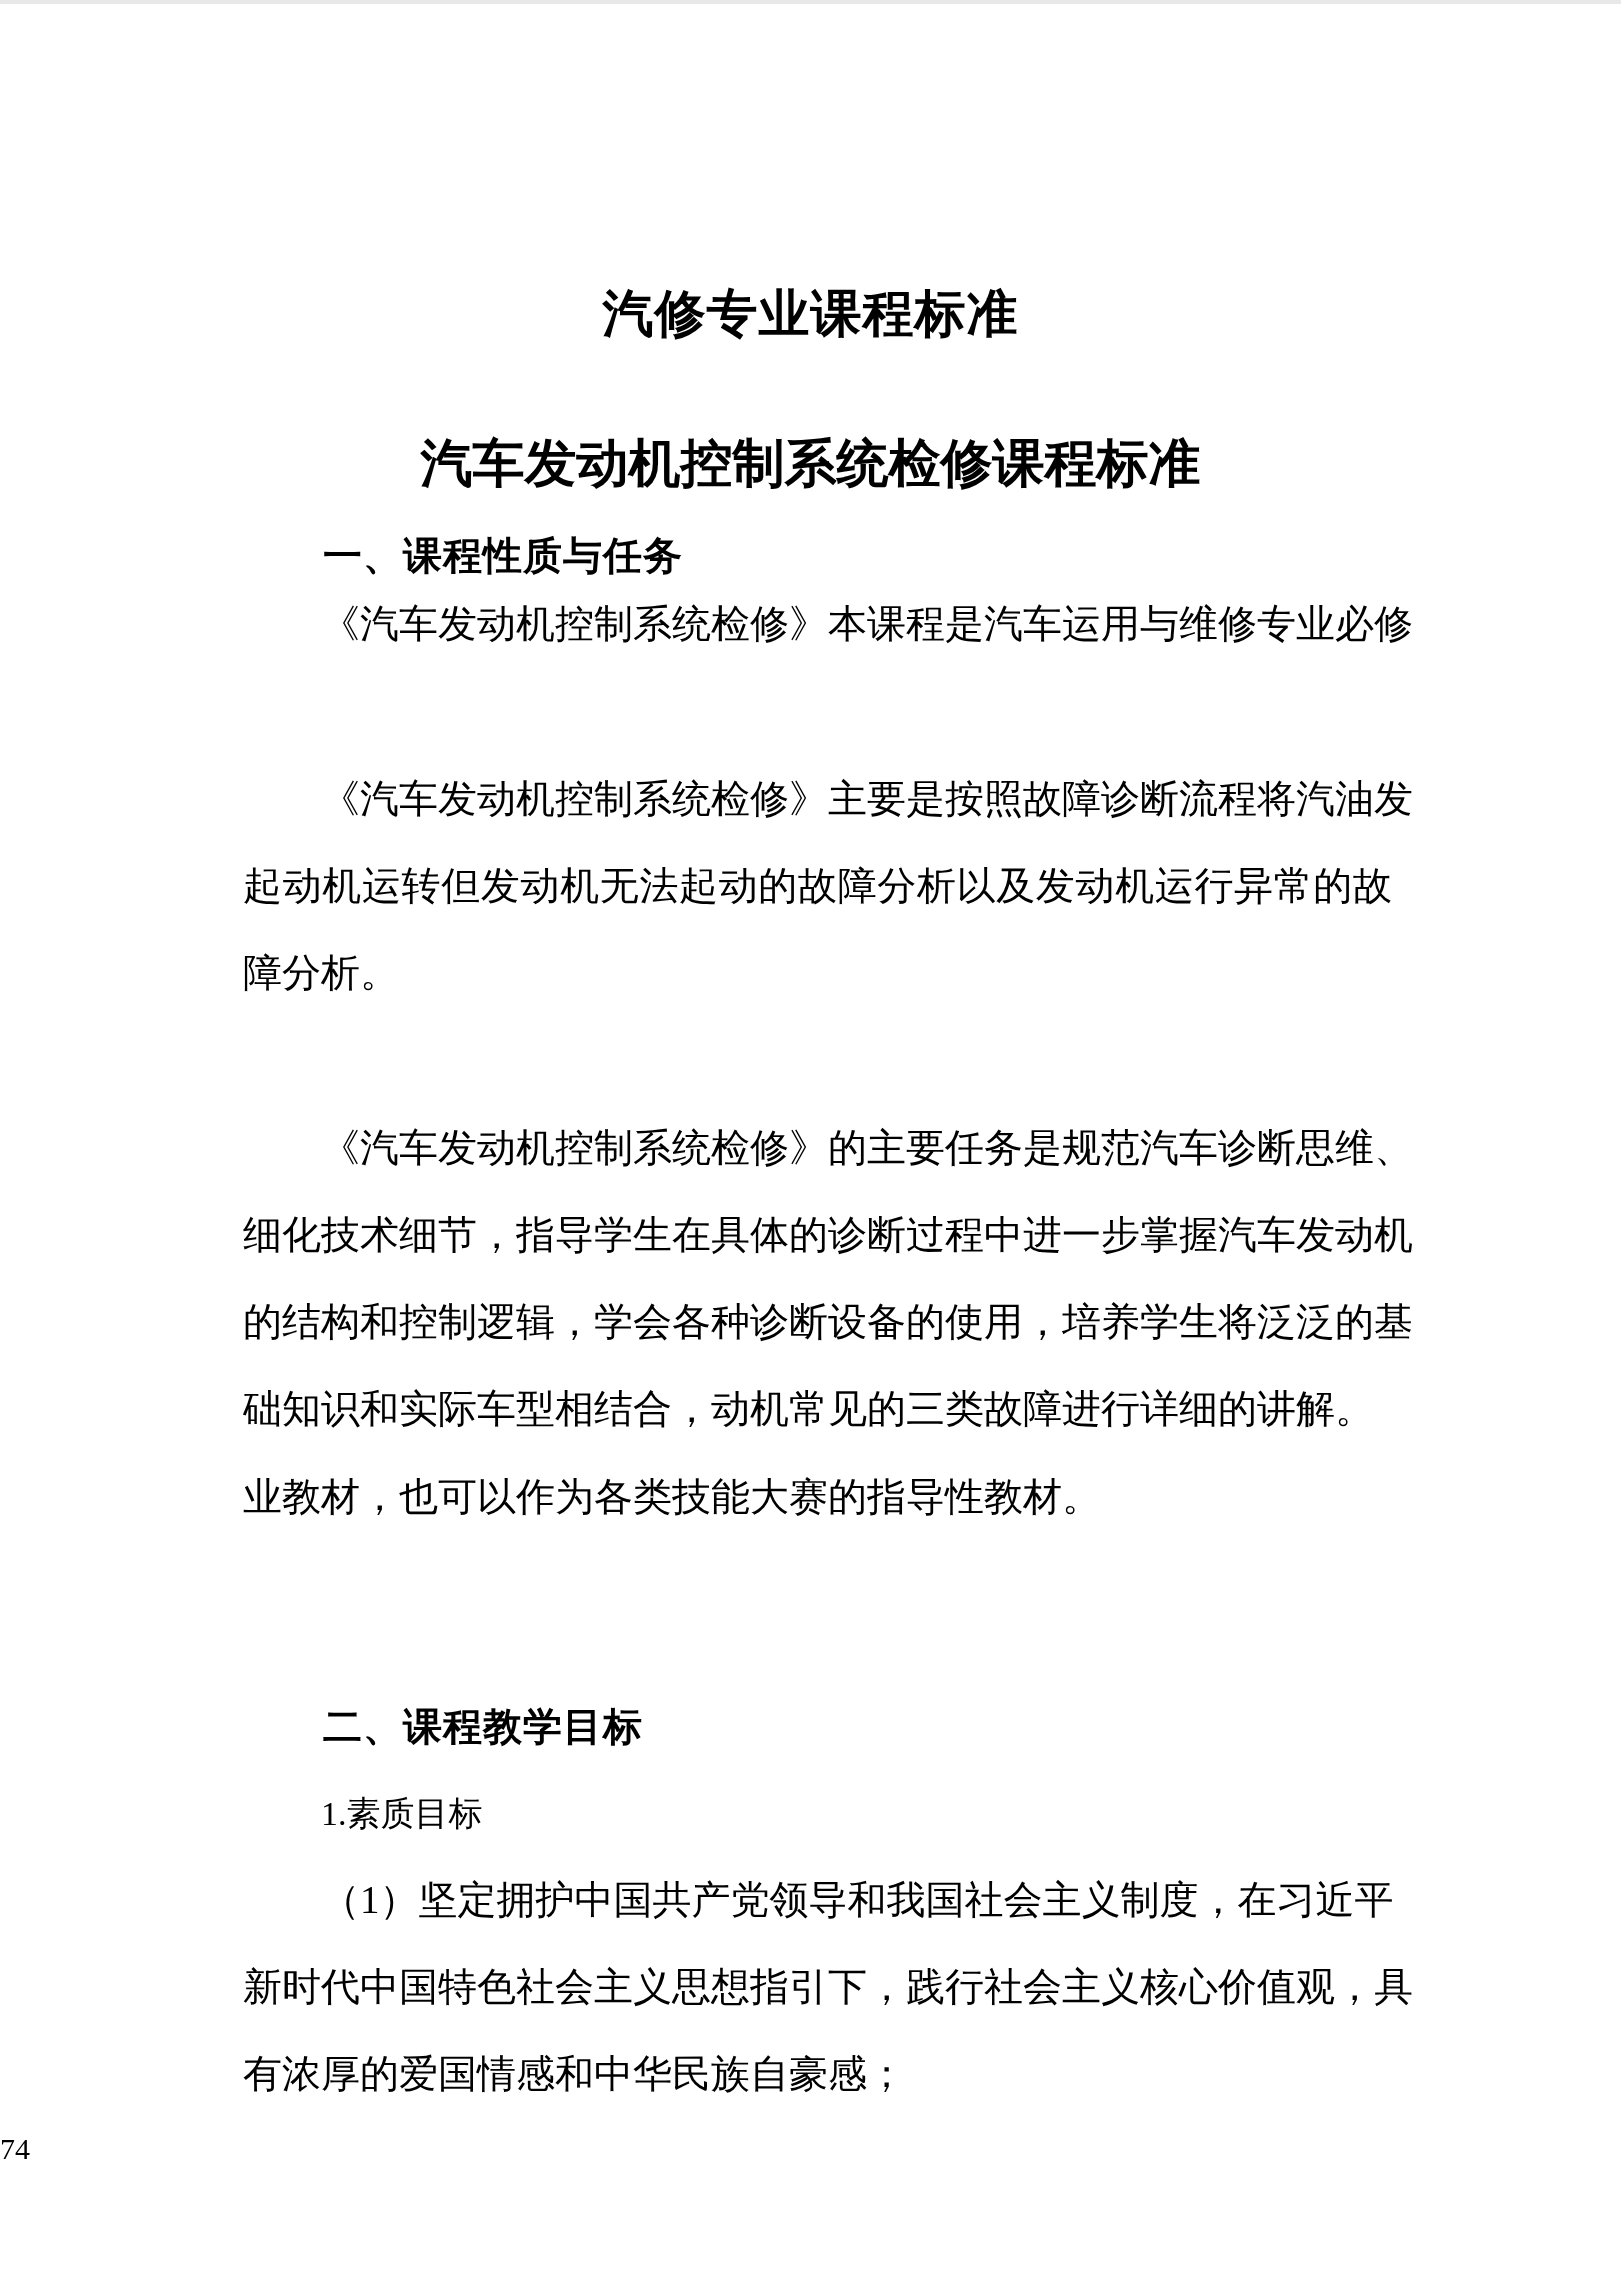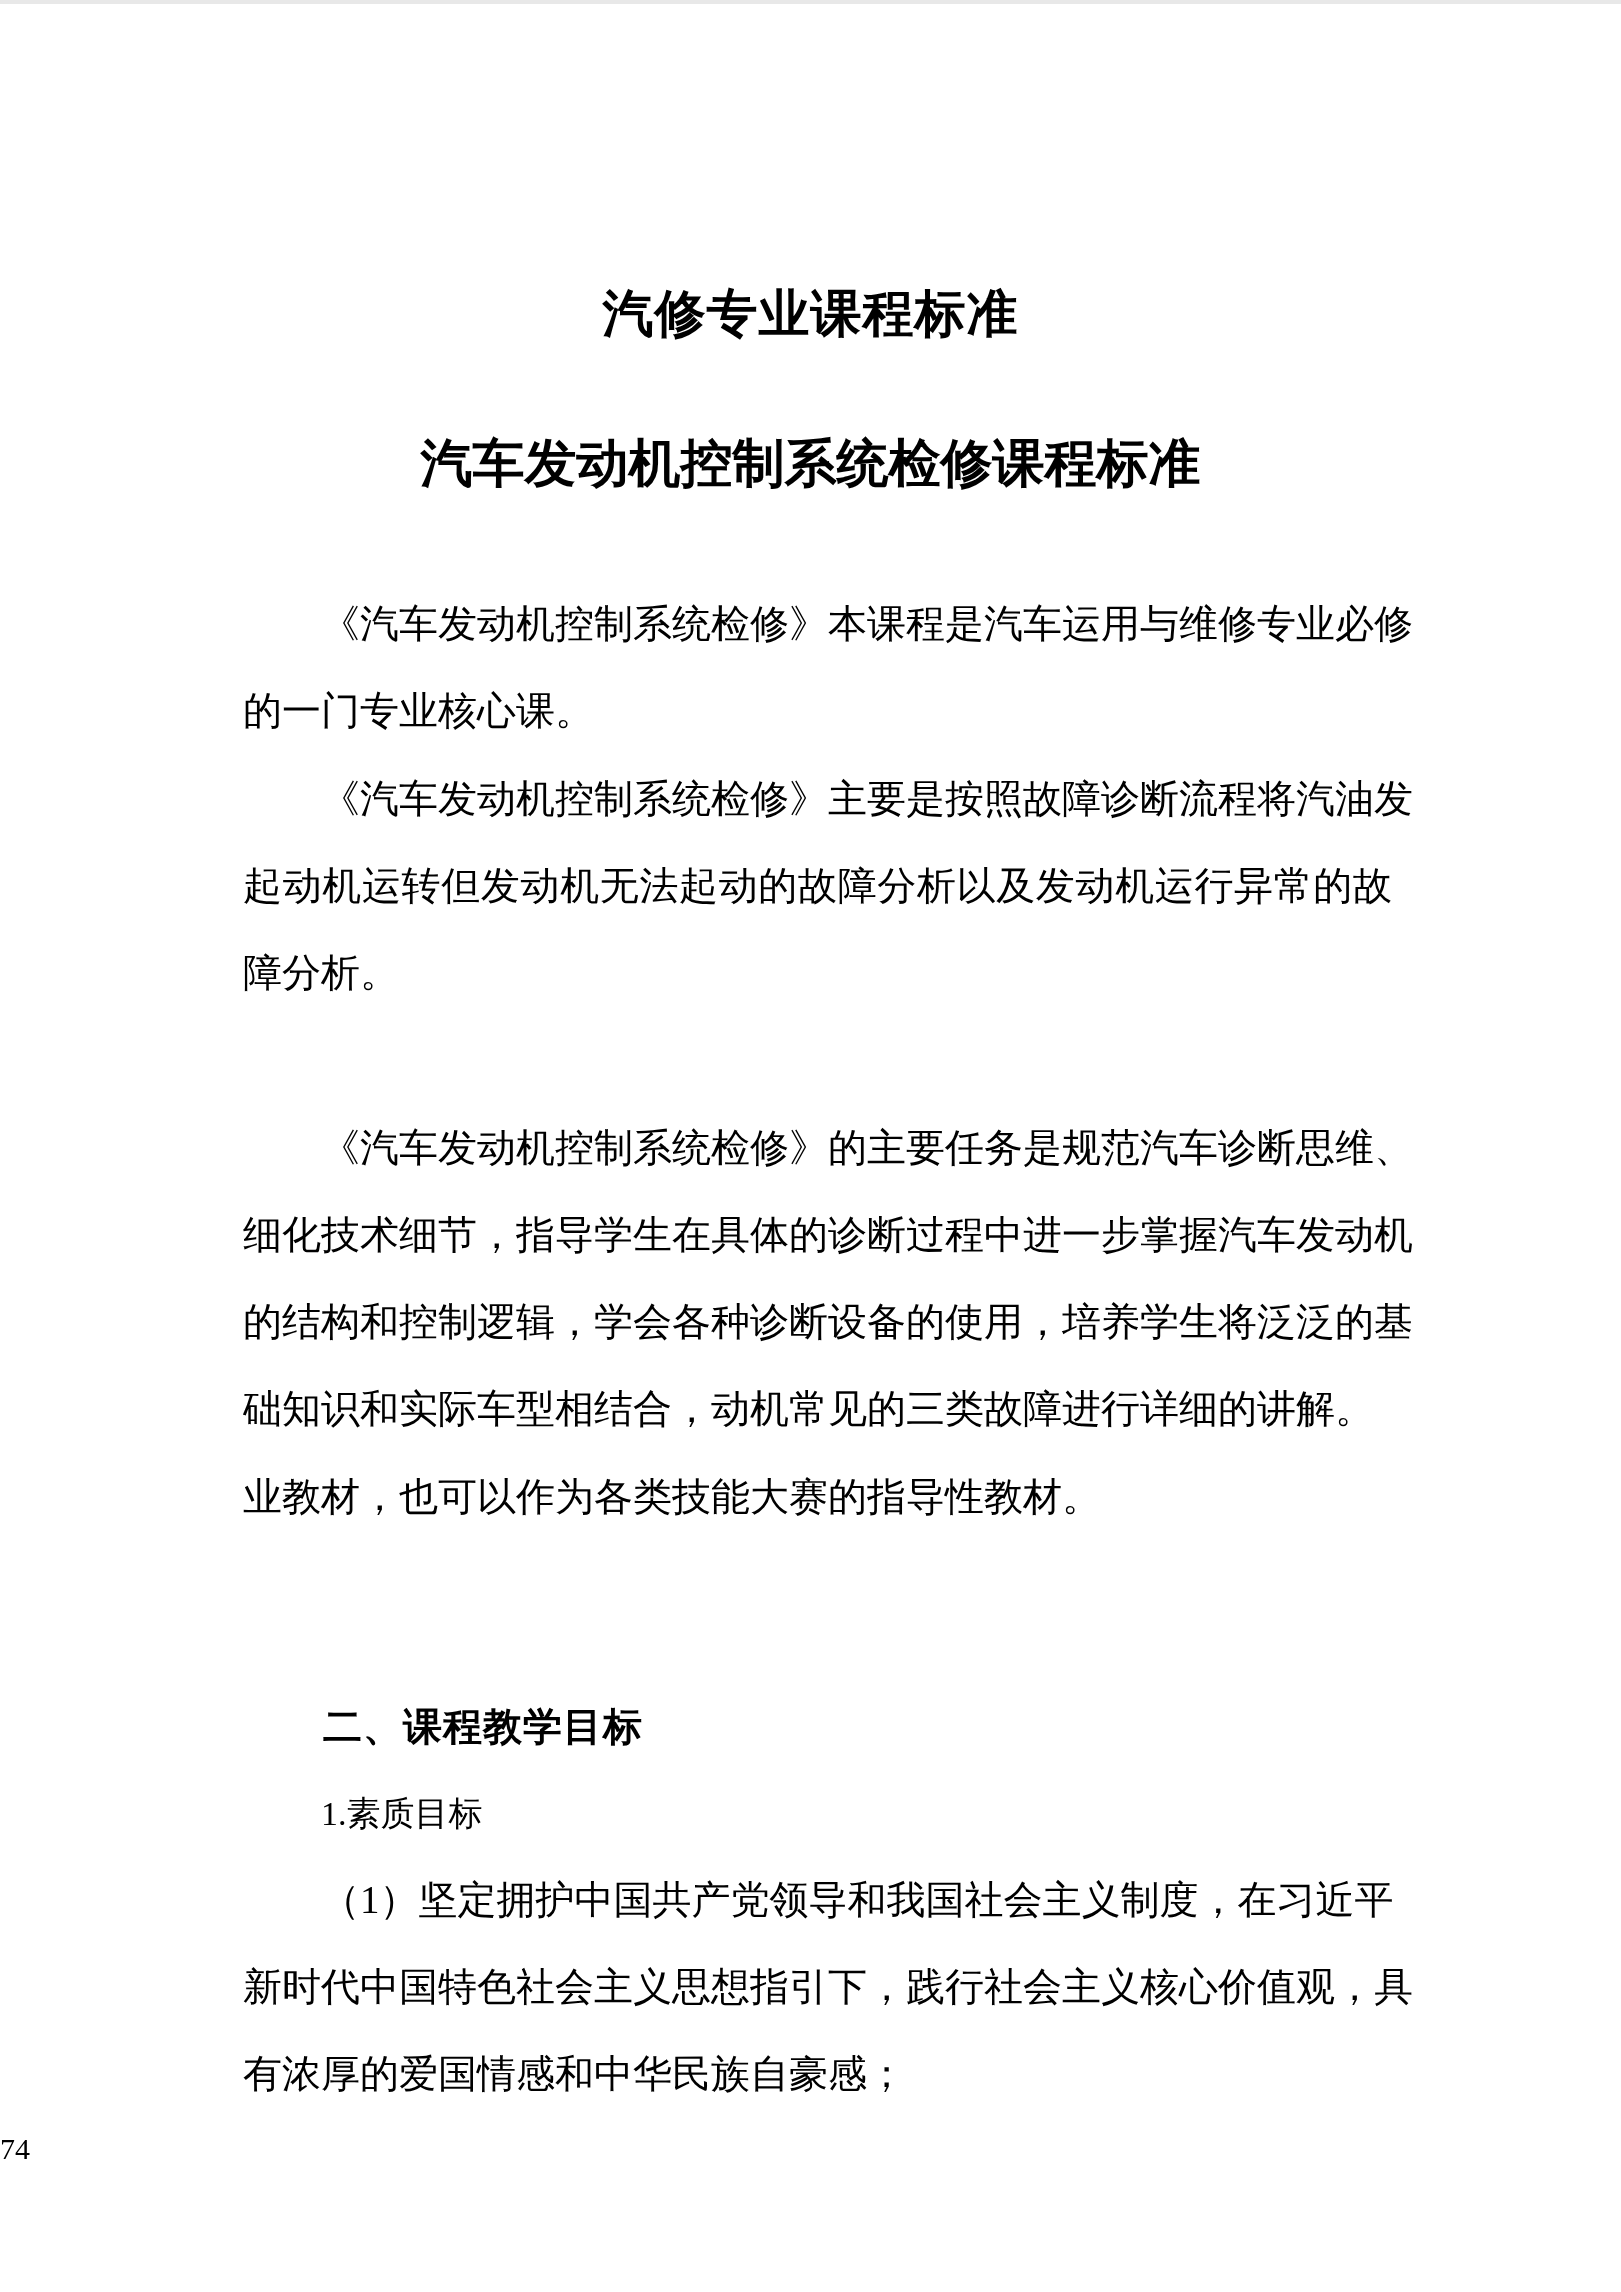--- a/index.html
+++ b/index.html
@@ -89,24 +89,24 @@
 </style>
 </head>
 <body>
 
 <div class="page">
 
   <div class="doc-title">汽修专业课程标准</div>
 
   <div class="doc-subtitle">汽车发动机控制系统检修课程标准</div>
 
+  <div class="heading-black h1">一、课程性质与任务</div>
 
   <div class="para p1">
     <div class="bodyline first">《汽车发动机控制系统检修》本课程是汽车运用与维修专业必修</div>
-    <div class="bodyline last">的一门专业核心课。</div>
   </div>
 
   <div class="para p2">
     <div class="bodyline first">《汽车发动机控制系统检修》主要是按照故障诊断流程将汽油发</div>
     <div class="bodyline">起动机运转但发动机无法起动的故障分析以及发动机运行异常的故</div>
     <div class="bodyline last">障分析。</div>
   </div>
 
   <div class="para p3">
     <div class="bodyline first">《汽车发动机控制系统检修》的主要任务是规范汽车诊断思维、</div>

